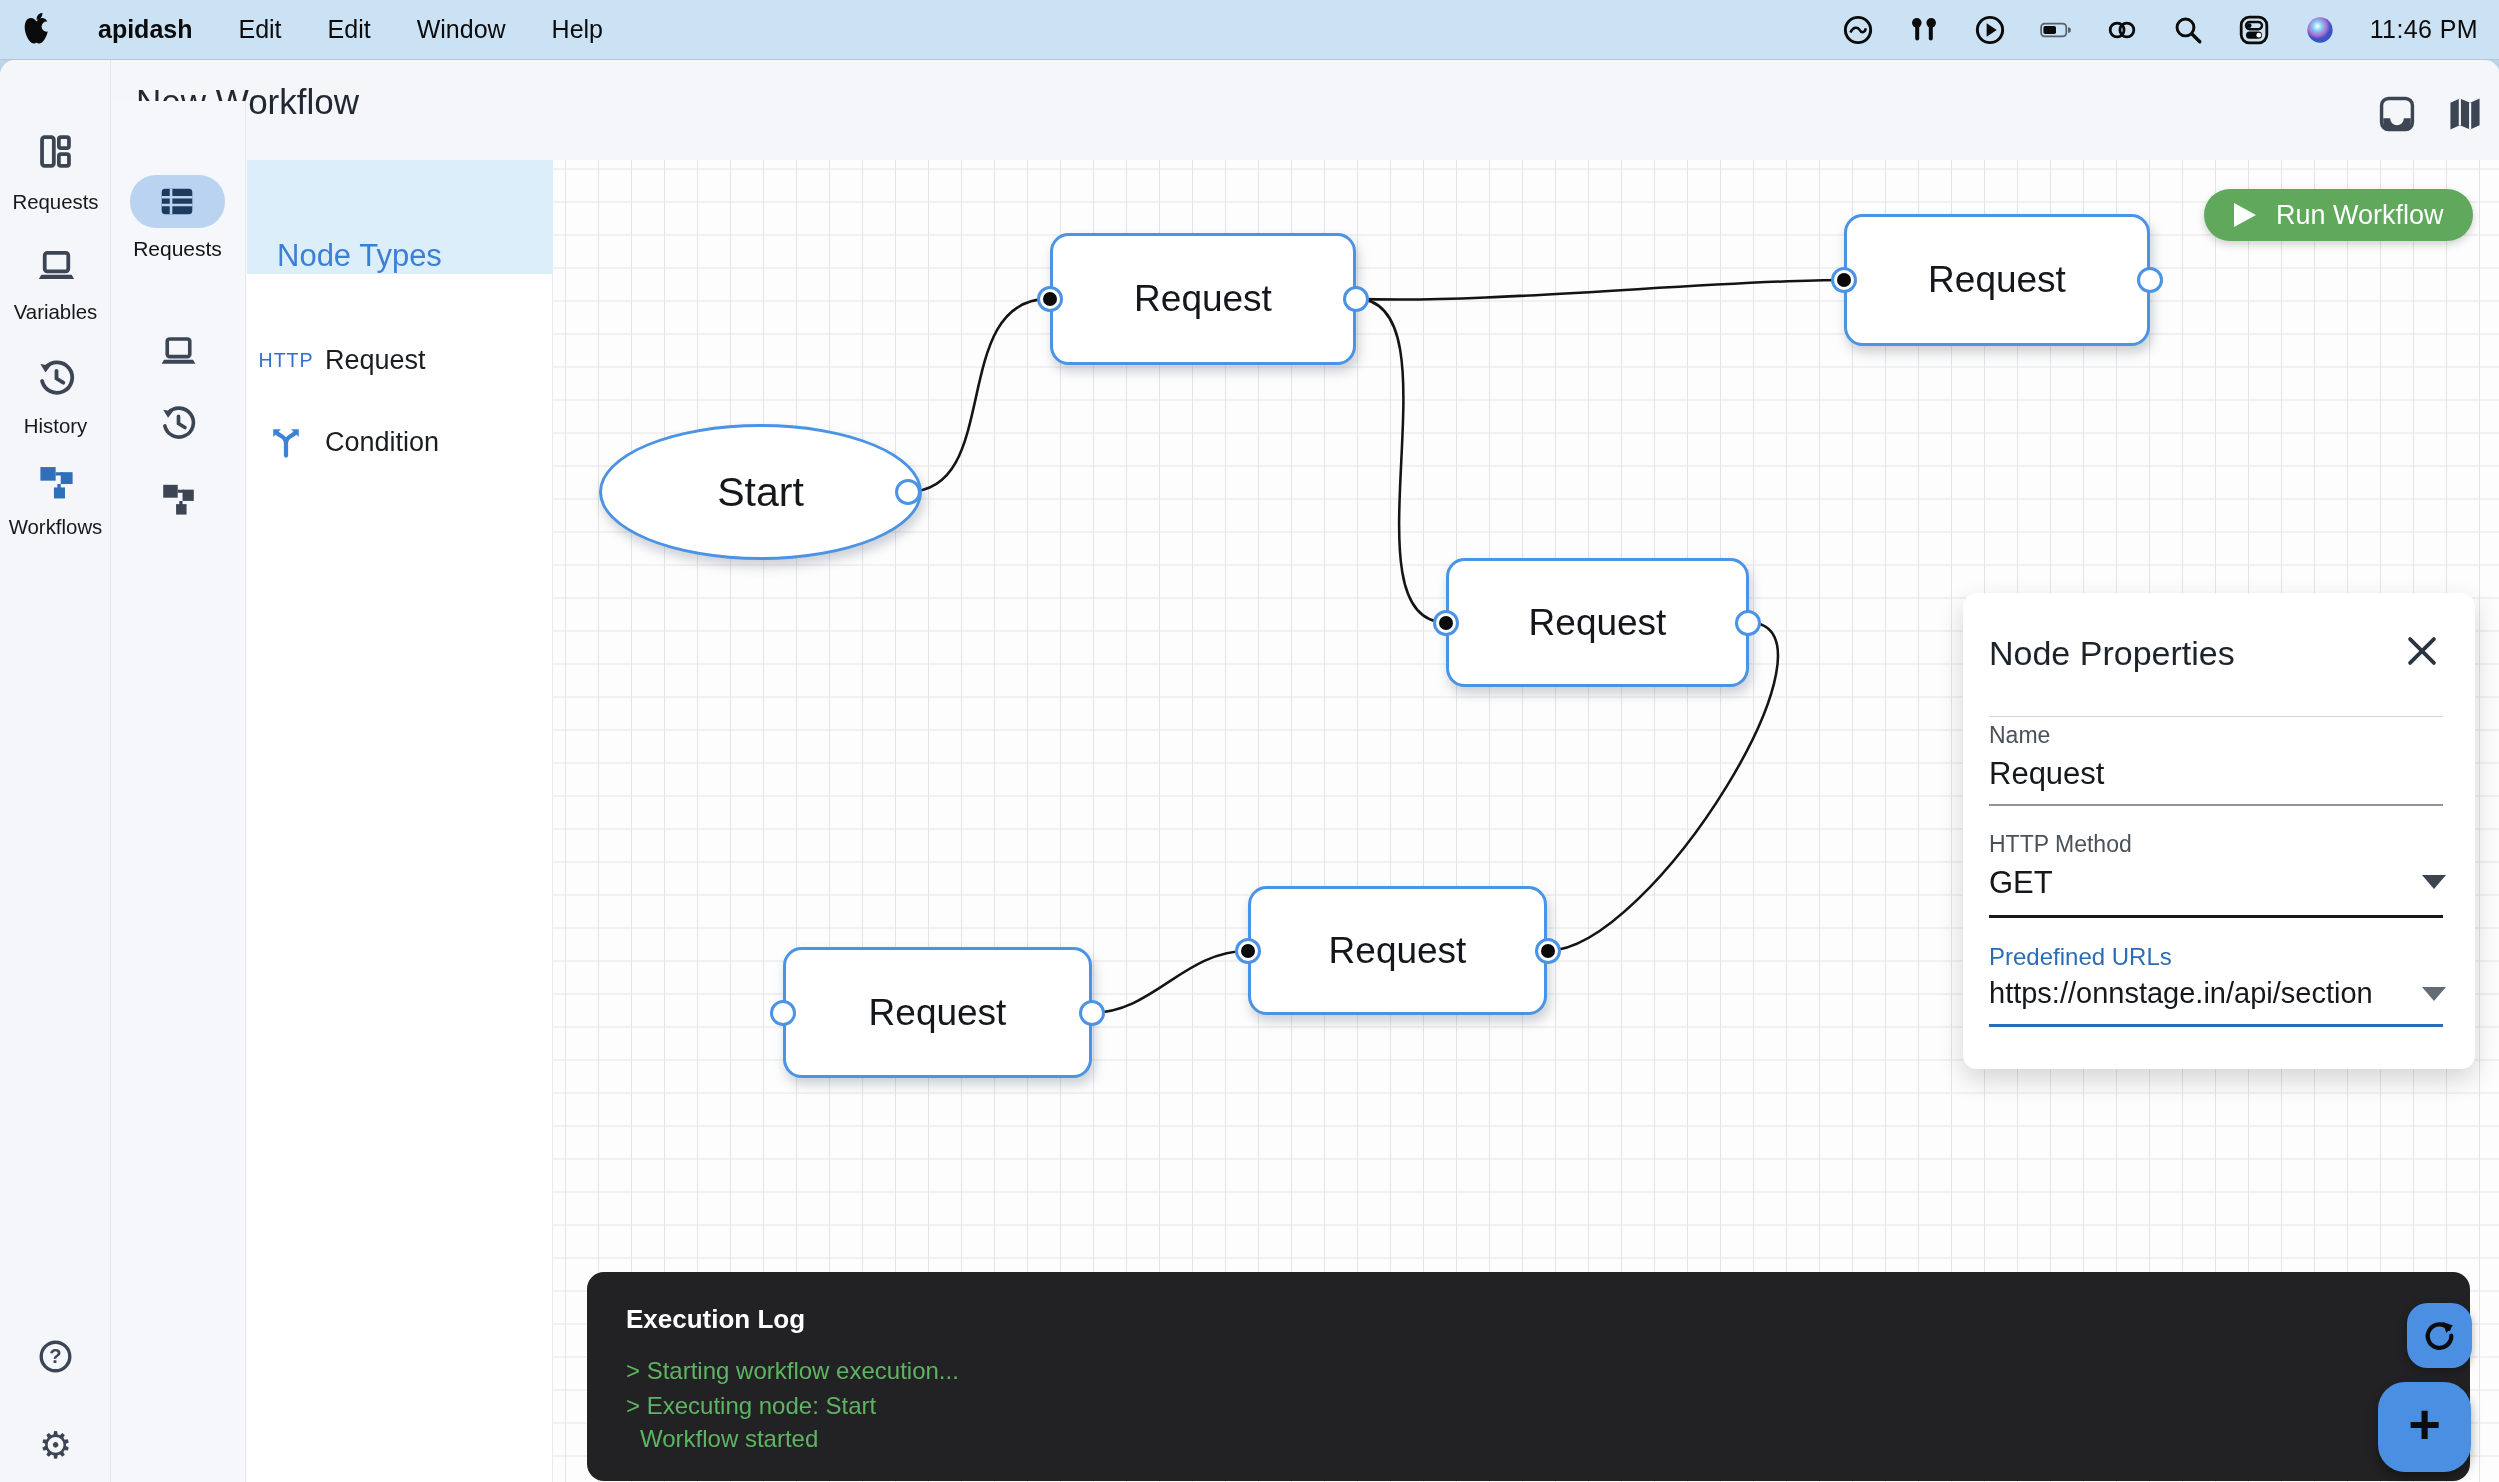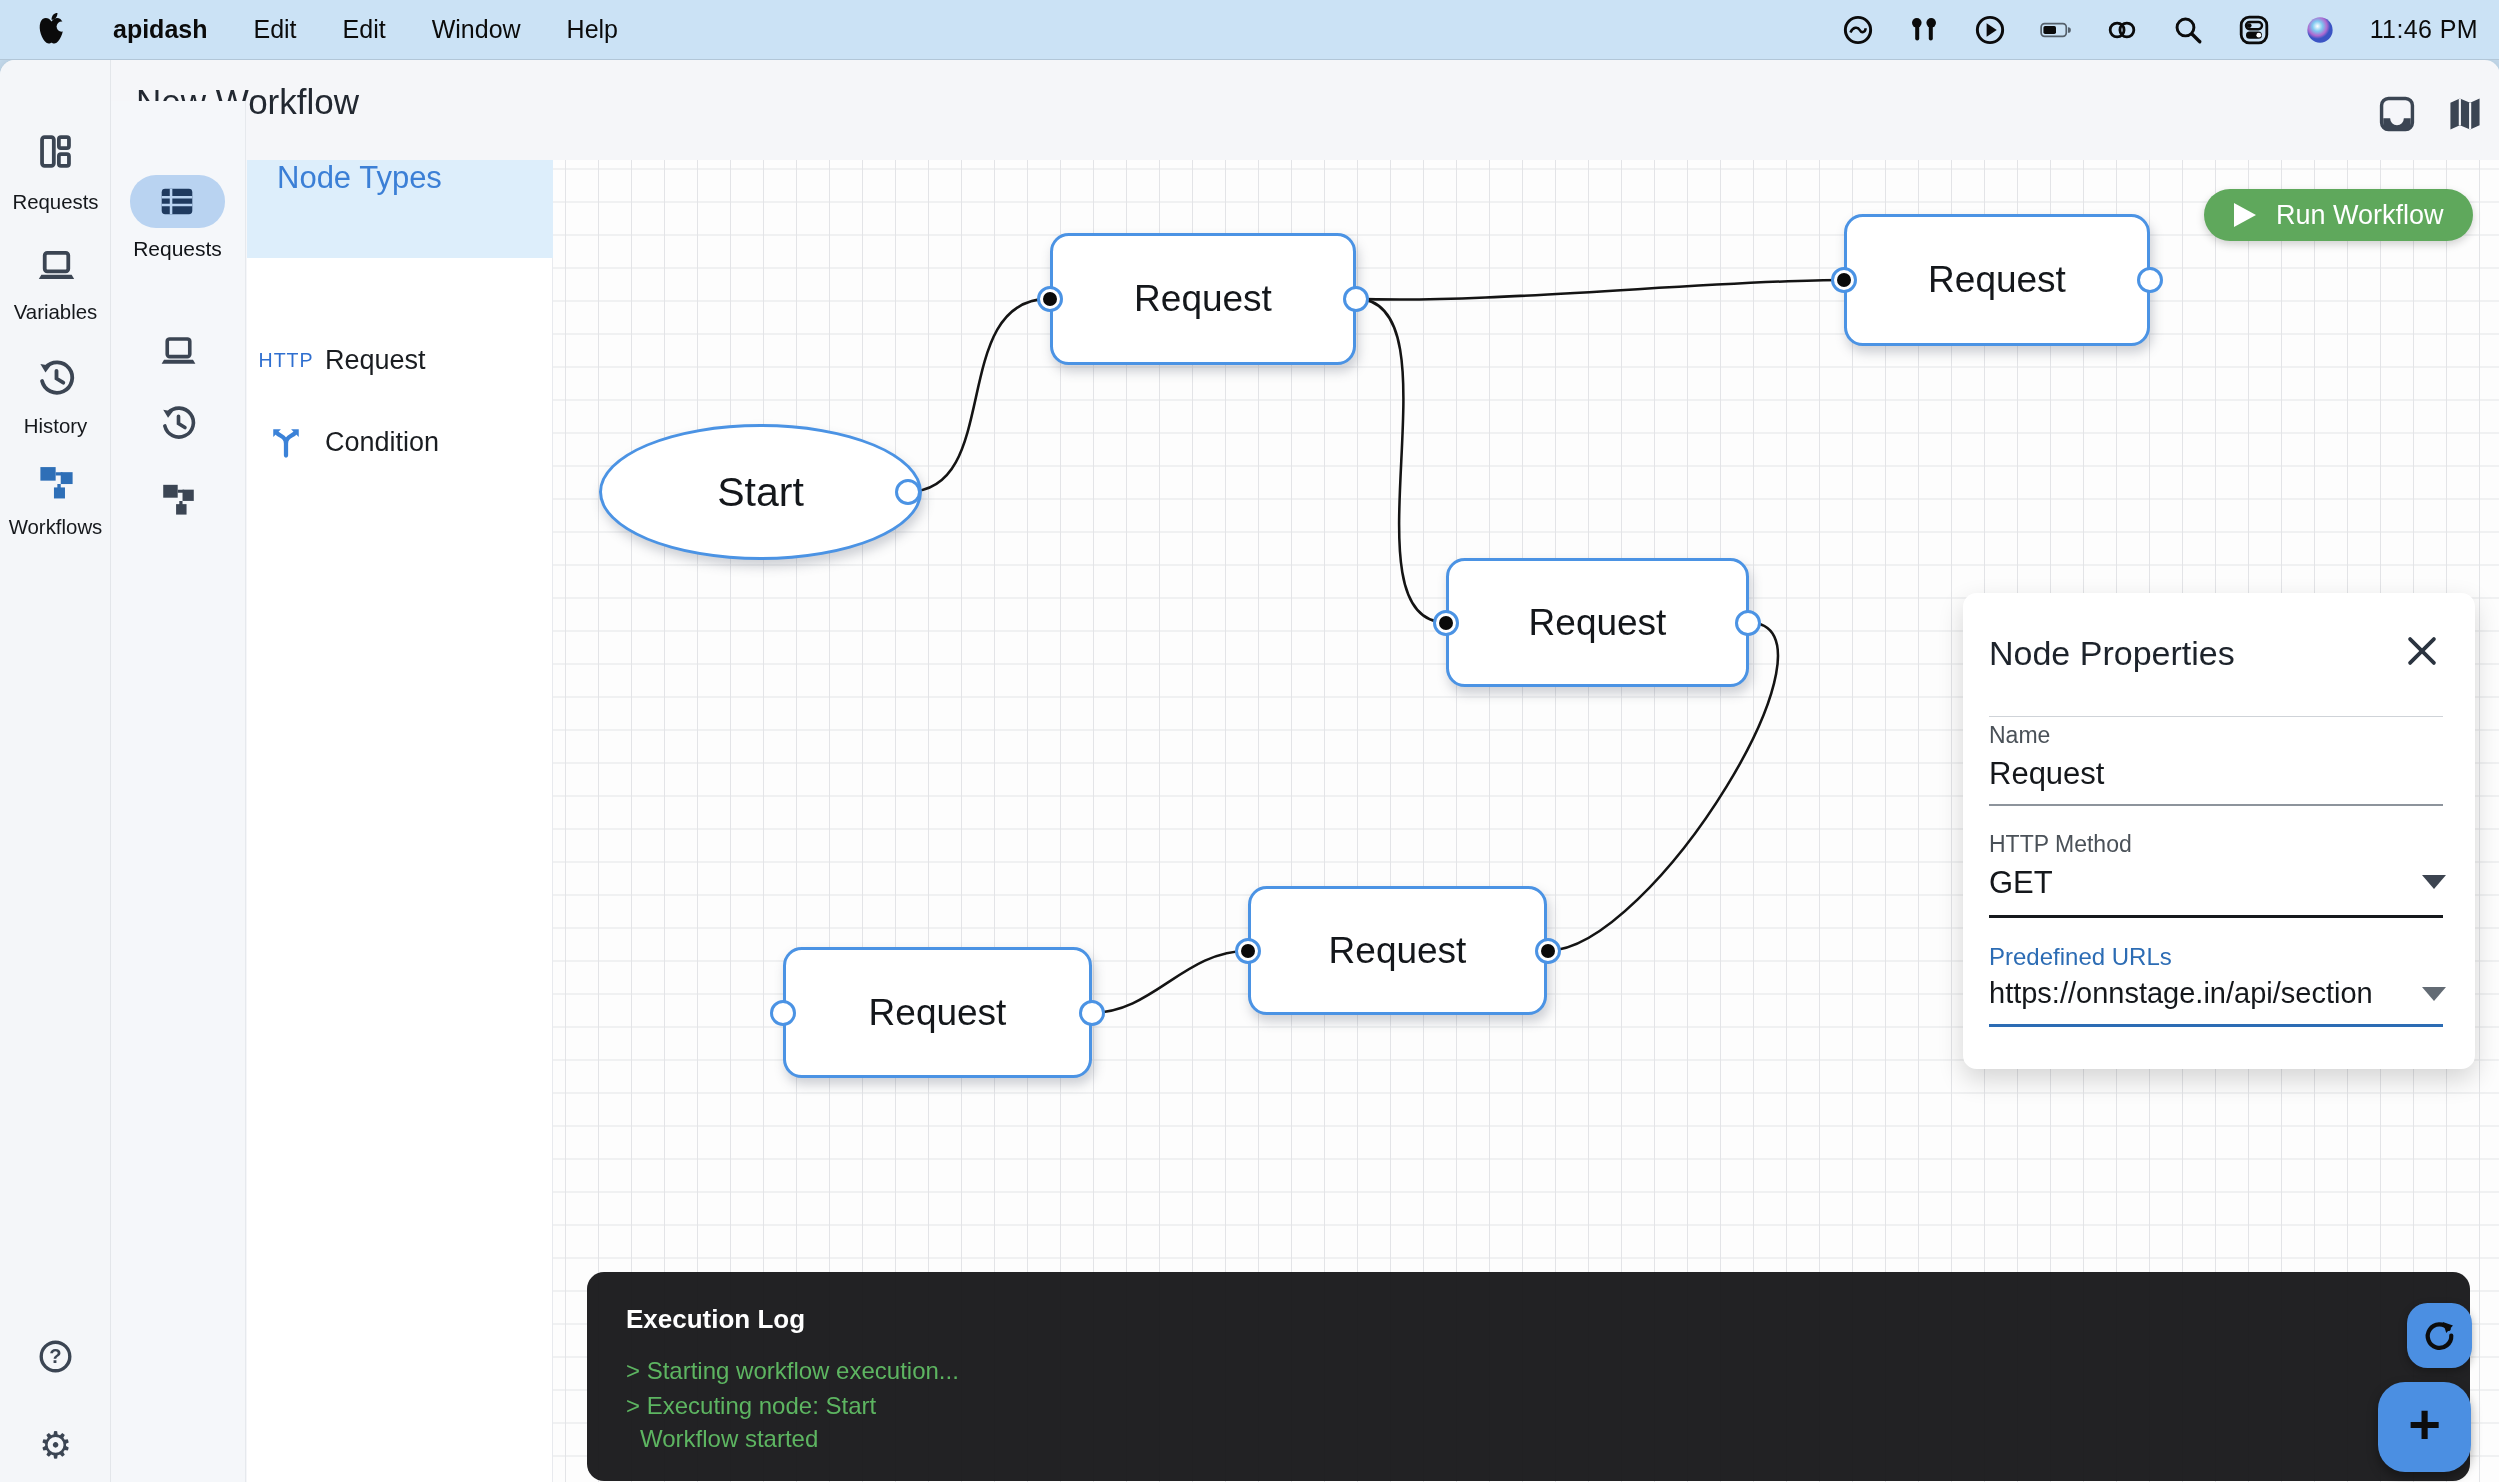--- a/index.html
+++ b/index.html
@@ -9,21 +9,21 @@
     font-family:"Liberation Sans", sans-serif; -webkit-font-smoothing:antialiased;
   }
   .glyph { font-family:"DejaVu Sans", sans-serif; }
 
   
   #menubar {
     position:absolute; left:0; top:0; width:2500px; height:60px;
     background:#cbe2f5; display:flex; align-items:center;
     border-bottom:0.9px solid rgba(0,0,0,.12); z-index:50;
   }
-  .mb-left { display:flex; align-items:center; gap:46px; padding-left:35px; }
+  .mb-left { display:flex; align-items:center; gap:46px; padding-left:20px; }
   .mb-app { font-size:25px; font-weight:bold; color:#0b0b0b; }
   .mb-item { font-size:25px; color:#0b0b0b; }
   .mb-right { margin-left:auto; display:flex; align-items:center; gap:34px; padding-right:22px; }
   .mb-time { font-size:25px; color:#0b0b0b; letter-spacing:0.4px; }
   .mb-ic { width:32px; height:32px; display:flex; align-items:center; justify-content:center; }
 
   
   #window {
     position:absolute; left:0; top:60px; width:2500px; height:1423px;
     background:#f5f6f9; border-radius:15.3px 15.3px 0 0;
@@ -60,22 +60,22 @@
   }
   #subrail-label { position:absolute; left:0; top:136px; width:133px; text-align:center; font-size:21px; color:#101317; }
   .subrail-ic { position:absolute; left:49px; width:37px; height:34px; }
 
   
   #nodetypes {
     position:absolute; left:247px; top:100px; width:306px; height:1323px;
     background:#ffffff; border-right:0.9px solid #e8eaee;
   }
   #nt-header {
-    position:absolute; left:0; top:0; width:306px; height:98px;
-    background:#ddeefb; display:flex; align-items:flex-start; padding-left:30px;
+    position:absolute; left:0; top:0; width:306px; height:114px;
+    background:#ddeefb; display:flex; align-items:flex-end; padding-left:30px;
   }
   #nt-header-label { font-size:31px; color:#3b7fd6; }
   .nt-row { position:absolute; left:0; width:306px; height:60px; display:flex; align-items:center; }
   .nt-badge { width:78px; text-align:center; font-size:19.6px; font-weight:normal; color:#2f6fd0; letter-spacing:0.9px; }
   .nt-iconbox { width:78px; display:flex; align-items:center; justify-content:center; }
   .nt-label { font-size:27px; color:#1a1d21; }
 
   
   #canvas {
     position:absolute; left:553px; top:100px; width:1947px; height:1323px;

